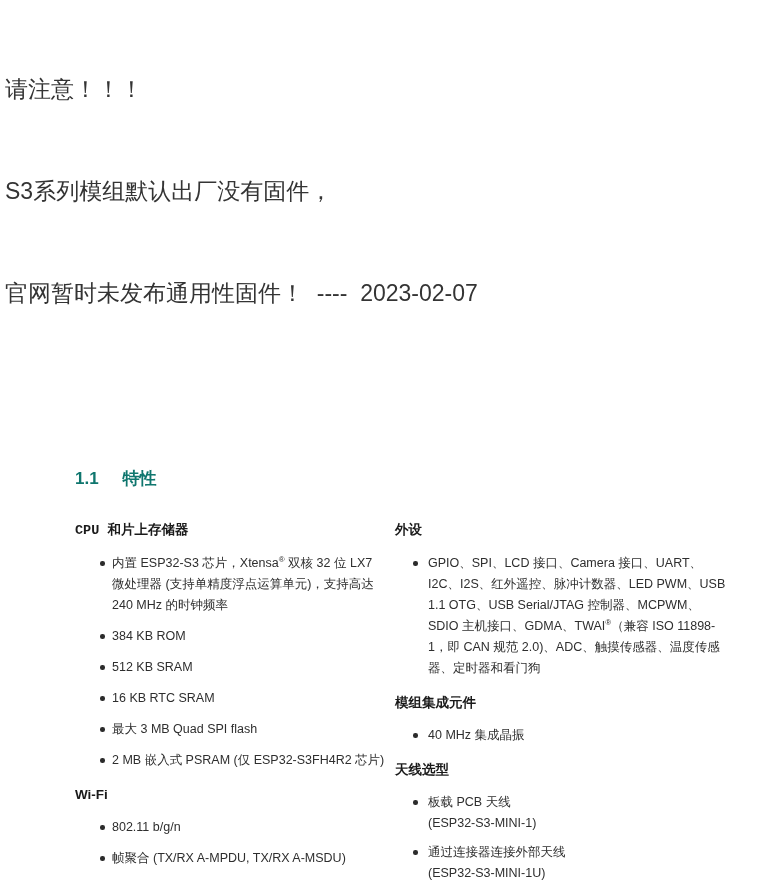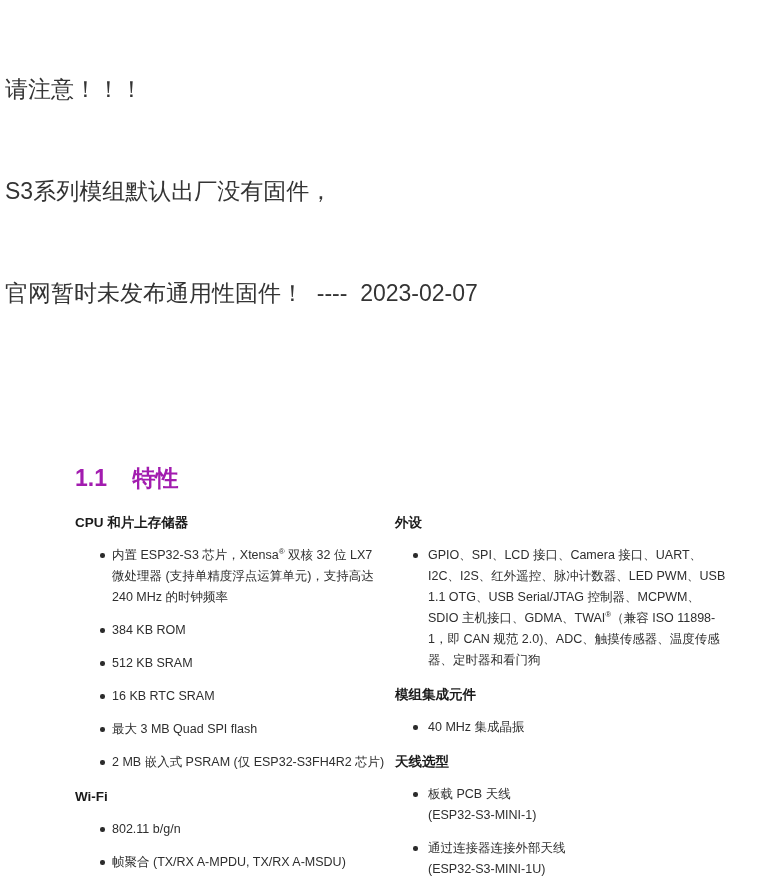--- a/index.html
+++ b/index.html
@@ -6,30 +6,30 @@
   body{
     width:760px;height:891px;background:#ffffff;
     font-family:"Liberation Sans","DejaVu Sans",sans-serif;
     color:#2e2e2e;overflow:hidden;
   }
   .page{position:relative;width:760px;height:891px;overflow:hidden;background:#fff;}
   
   .notice{padding:4px 0 0 5px;font-size:23px;line-height:34px;color:#343434;white-space:pre-wrap;}
   
   .doc{margin:90px 32px 0 75px;}
-  .section-title{margin:0;font-size:23px;line-height:21px;font-weight:bold;color:#a21caf;}
+  .section-title{margin:0;font-size:17px;line-height:21px;font-weight:bold;color:#0f766e;}
   .section-title .num{display:inline-block;margin-right:19px;}
   .cols{display:flex;gap:10px;margin-top:18px;}
   .col{box-sizing:border-box;}
   .col.left{width:310px;}
   .col.right{width:333px;}
   h3{margin:16px 0 0;font-size:13.5px;line-height:16px;font-weight:bold;color:#1a1a1a;}
-  h3.first{margin-top:8px;}
+  h3.first{margin-top:16px;font-family:Liberation Mono, monospace;}
   ul{list-style:none;margin:14px 0 0;padding:0;font-size:12.5px;line-height:21px;}
-  li{position:relative;margin:12px 0 10px;}
+  li{position:relative;margin:4px 0 10px;}
   .left li{padding-left:37px;}
   .right li{padding-left:33px;}
   li::before{content:"";position:absolute;width:4.5px;height:4.5px;border-radius:50%;background:#2b2b2b;top:8px;}
   .left li::before{left:25px;}
   .right li::before{left:18px;}
   li.two-line{margin-bottom:8px;}
   sup{font-size:8px;vertical-align:super;line-height:0;}
 </style>
 </head>
 <body>

